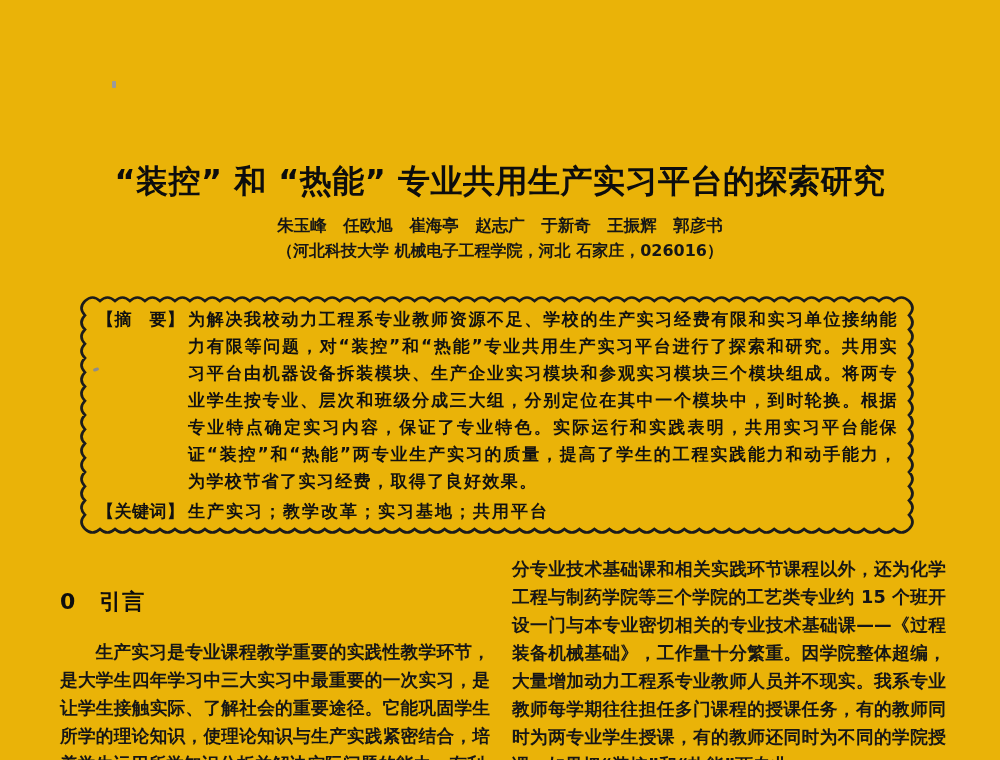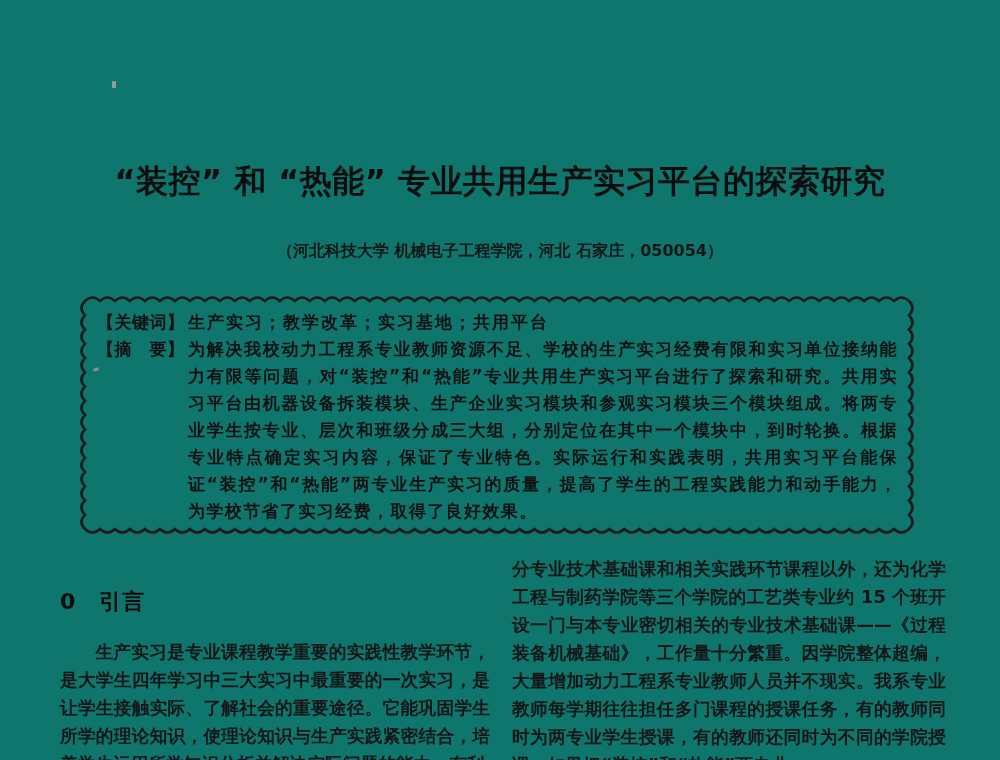--- a/index.html
+++ b/index.html
@@ -1,19 +1,19 @@
 <!DOCTYPE html>
 <html><head>
 <meta charset="utf-8">
 <style>
   html,body{margin:0;padding:0;background:#e8e8e8;}
   .page{
     position:relative;
     width:1000px;height:760px;
-    background:#0f766e;
+    background:#eab308;
     overflow:hidden;
     font-family:"DejaVu Sans","Liberation Sans",sans-serif;
     color:#151515;
     margin:0 auto;
   }
   .speck{
     position:absolute;left:112px;top:81px;width:4px;height:7px;
     background:#9a9a9a;border-radius:1px;
   }
   .speck2{
@@ -85,35 +85,36 @@
 </head>
 <body>
 
 <div class="page">
 
   <div class="speck"></div>
   <div class="speck2"></div>
 
   <div class="title">“装控” 和 “热能” 专业共用生产实习平台的探索研究</div>
 
+  <div class="authors">朱玉峰　任欧旭　崔海亭　赵志广　于新奇　王振辉　郭彦书</div>
 
-  <div class="affiliation">（河北科技大学 机械电子工程学院，河北 石家庄，050054）</div>
+  <div class="affiliation">（河北科技大学 机械电子工程学院，河北 石家庄，026016）</div>
 
   <div class="abstract-box">
     <svg class="abstract-border" viewBox="0 0 834 238">
         <path d="M 5 5 Q 12.5 -2 20.0 5 Q 27.5 -2 35.0 5 Q 42.5 -2 49.9 5 Q 57.4 -2 64.9 5 Q 72.4 -2 79.9 5 Q 87.4 -2 94.9 5 Q 102.4 -2 109.9 5 Q 117.4 -2 124.9 5 Q 132.3 -2 139.8 5 Q 147.3 -2 154.8 5 Q 162.3 -2 169.8 5 Q 177.3 -2 184.8 5 Q 192.3 -2 199.8 5 Q 207.3 -2 214.7 5 Q 222.2 -2 229.7 5 Q 237.2 -2 244.7 5 Q 252.2 -2 259.7 5 Q 267.2 -2 274.7 5 Q 282.2 -2 289.7 5 Q 297.1 -2 304.6 5 Q 312.1 -2 319.6 5 Q 327.1 -2 334.6 5 Q 342.1 -2 349.6 5 Q 357.1 -2 364.6 5 Q 372.1 -2 379.5 5 Q 387.0 -2 394.5 5 Q 402.0 -2 409.5 5 Q 417.0 -2 424.5 5 Q 432.0 -2 439.5 5 Q 447.0 -2 454.5 5 Q 461.9 -2 469.4 5 Q 476.9 -2 484.4 5 Q 491.9 -2 499.4 5 Q 506.9 -2 514.4 5 Q 521.9 -2 529.4 5 Q 536.9 -2 544.3 5 Q 551.8 -2 559.3 5 Q 566.8 -2 574.3 5 Q 581.8 -2 589.3 5 Q 596.8 -2 604.3 5 Q 611.8 -2 619.3 5 Q 626.7 -2 634.2 5 Q 641.7 -2 649.2 5 Q 656.7 -2 664.2 5 Q 671.7 -2 679.2 5 Q 686.7 -2 694.2 5 Q 701.7 -2 709.1 5 Q 716.6 -2 724.1 5 Q 731.6 -2 739.1 5 Q 746.6 -2 754.1 5 Q 761.6 -2 769.1 5 Q 776.6 -2 784.1 5 Q 791.5 -2 799.0 5 Q 806.5 -2 814.0 5 Q 821.5 -2 829.0 5 Q 836 12.1 829 19.3 Q 836 26.4 829 33.5 Q 836 40.6 829 47.8 Q 836 54.9 829 62.0 Q 836 69.1 829 76.3 Q 836 83.4 829 90.5 Q 836 97.6 829 104.8 Q 836 111.9 829 119.0 Q 836 126.1 829 133.3 Q 836 140.4 829 147.5 Q 836 154.6 829 161.8 Q 836 168.9 829 176.0 Q 836 183.1 829 190.3 Q 836 197.4 829 204.5 Q 836 211.6 829 218.8 Q 836 225.9 829 233.0 Q 821.5 240 814.0 233 Q 806.5 240 799.0 233 Q 791.5 240 784.1 233 Q 776.6 240 769.1 233 Q 761.6 240 754.1 233 Q 746.6 240 739.1 233 Q 731.6 240 724.1 233 Q 716.6 240 709.1 233 Q 701.7 240 694.2 233 Q 686.7 240 679.2 233 Q 671.7 240 664.2 233 Q 656.7 240 649.2 233 Q 641.7 240 634.2 233 Q 626.7 240 619.3 233 Q 611.8 240 604.3 233 Q 596.8 240 589.3 233 Q 581.8 240 574.3 233 Q 566.8 240 559.3 233 Q 551.8 240 544.3 233 Q 536.9 240 529.4 233 Q 521.9 240 514.4 233 Q 506.9 240 499.4 233 Q 491.9 240 484.4 233 Q 476.9 240 469.4 233 Q 461.9 240 454.5 233 Q 447.0 240 439.5 233 Q 432.0 240 424.5 233 Q 417.0 240 409.5 233 Q 402.0 240 394.5 233 Q 387.0 240 379.5 233 Q 372.1 240 364.6 233 Q 357.1 240 349.6 233 Q 342.1 240 334.6 233 Q 327.1 240 319.6 233 Q 312.1 240 304.6 233 Q 297.1 240 289.7 233 Q 282.2 240 274.7 233 Q 267.2 240 259.7 233 Q 252.2 240 244.7 233 Q 237.2 240 229.7 233 Q 222.2 240 214.7 233 Q 207.3 240 199.8 233 Q 192.3 240 184.8 233 Q 177.3 240 169.8 233 Q 162.3 240 154.8 233 Q 147.3 240 139.8 233 Q 132.3 240 124.9 233 Q 117.4 240 109.9 233 Q 102.4 240 94.9 233 Q 87.4 240 79.9 233 Q 72.4 240 64.9 233 Q 57.4 240 49.9 233 Q 42.5 240 35.0 233 Q 27.5 240 20.0 233 Q 12.5 240 5.0 233 Q -2 225.9 5 218.8 Q -2 211.6 5 204.5 Q -2 197.4 5 190.3 Q -2 183.1 5 176.0 Q -2 168.9 5 161.8 Q -2 154.6 5 147.5 Q -2 140.4 5 133.3 Q -2 126.1 5 119.0 Q -2 111.9 5 104.8 Q -2 97.6 5 90.5 Q -2 83.4 5 76.3 Q -2 69.1 5 62.0 Q -2 54.9 5 47.8 Q -2 40.6 5 33.5 Q -2 26.4 5 19.3 Q -2 12.1 5 5.0" fill="none" stroke="#1c1c1c" stroke-width="2.6" stroke-linecap="round"></path>
       </svg>
     <div class="abstract-inner">
+      <div class="ab-row">
+        <div class="ab-label">【摘　要】</div>
+        <div class="ab-text">为解决我校动力工程系专业教师资源不足、学校的生产实习经费有限和实习单位接纳能力有限等问题，对“装控”和“热能”专业共用生产实习平台进行了探索和研究。共用实习平台由机器设备拆装模块、生产企业实习模块和参观实习模块三个模块组成。将两专业学生按专业、层次和班级分成三大组，分别定位在其中一个模块中，到时轮换。根据专业特点确定实习内容，保证了专业特色。实际运行和实践表明，共用实习平台能保证“装控”和“热能”两专业生产实习的质量，提高了学生的工程实践能力和动手能力，为学校节省了实习经费，取得了良好效果。</div>
+      </div>
       <div class="ab-row kw-row">
         <div class="ab-label">【关键词】</div>
         <div class="ab-text kw-text">生产实习；教学改革；实习基地；共用平台</div>
-      </div>
-      <div class="ab-row">
-        <div class="ab-label">【摘　要】</div>
-        <div class="ab-text">为解决我校动力工程系专业教师资源不足、学校的生产实习经费有限和实习单位接纳能力有限等问题，对“装控”和“热能”专业共用生产实习平台进行了探索和研究。共用实习平台由机器设备拆装模块、生产企业实习模块和参观实习模块三个模块组成。将两专业学生按专业、层次和班级分成三大组，分别定位在其中一个模块中，到时轮换。根据专业特点确定实习内容，保证了专业特色。实际运行和实践表明，共用实习平台能保证“装控”和“热能”两专业生产实习的质量，提高了学生的工程实践能力和动手能力，为学校节省了实习经费，取得了良好效果。</div>
       </div>
     </div>
   </div>
 
   <div class="section-heading">0　引言</div>
 
   <div class="body-par par-left">生产实习是专业课程教学重要的实践性教学环节，是大学生四年学习中三大实习中最重要的一次实习，是让学生接触实际、了解社会的重要途径。它能巩固学生所学的理论知识，使理论知识与生产实践紧密结合，培养学生运用所学知识分析并解决实际问题的能力，有利</div>
 
   <div class="body-par par-right">分专业技术基础课和相关实践环节课程以外，还为化学工程与制药学院等三个学院的工艺类专业约 15 个班开设一门与本专业密切相关的专业技术基础课——《过程装备机械基础》，工作量十分繁重。因学院整体超编，大量增加动力工程系专业教师人员并不现实。我系专业教师每学期往往担任多门课程的授课任务，有的教师同时为两专业学生授课，有的教师还同时为不同的学院授课，如果把“装控”和“热能”两专业</div>
 

